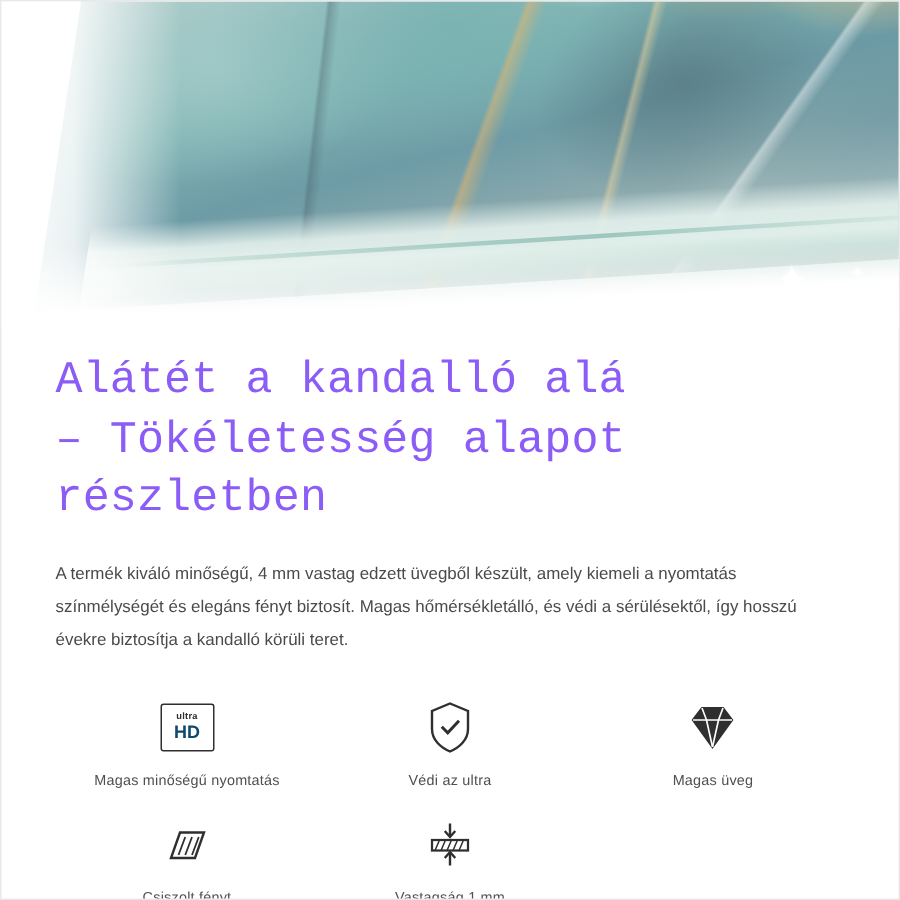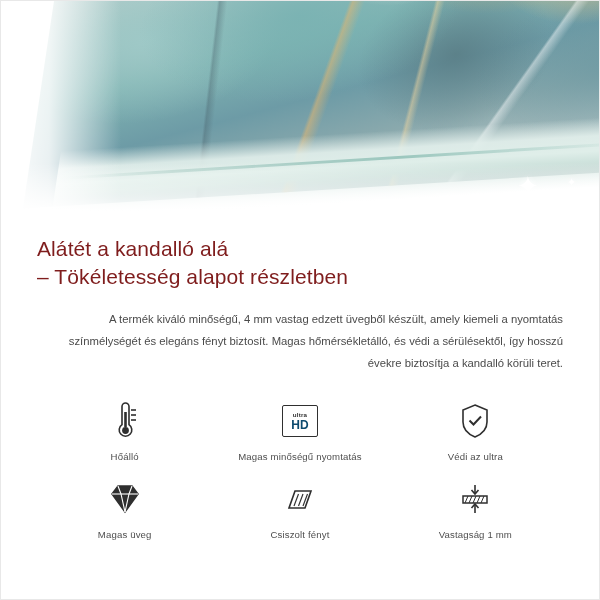--- a/index.html
+++ b/index.html
@@ -107,36 +107,35 @@
   .sparkle.s2 { left: 541px; top: 186px; font-size: 15px; }
   .sparkle.s3 { left: 566px; top: 176px; font-size: 11px; }
 
   
   .content {
     position: relative;
     padding: 0 36px;
   }
   .headline {
     margin: 16px 0 0 0;
-    font-family: Liberation Sans, sans-serif;
-    font-size: 21px;
+    font-family: Liberation Mono, monospace;
+    font-size: 30px;
     line-height: 1.32;
     font-weight: 400;
-    color: #7f1d1d;
+    color: #8b5cf6;
     letter-spacing: 0.1px;
   }
   .headline .l2 { display: block; }
 
   .paragraph {
     margin: 18px 0 0 0;
     font-size: 11.3px;
     line-height: 1.95;
     color: #4a4a4a;
     max-width: 528px;
-    text-align: right;
   }
 
   
   .features {
     margin-top: 26px;
     display: grid;
     grid-template-columns: repeat(3, 1fr);
     row-gap: 16px;
   }
   .feature {
@@ -192,33 +191,20 @@
 
     <h1 class="headline">
       <span class="l1">Alátét a kandalló alá</span>
       <span class="l2">– Tökéletesség alapot részletben</span>
     </h1>
 
     <p class="paragraph">A termék kiváló minőségű, 4 mm vastag edzett üvegből készült, amely kiemeli a nyomtatás színmélységét és elegáns fényt biztosít. Magas hőmérsékletálló, és védi a sérülésektől, így hosszú évekre biztosítja a kandalló körüli teret.</p>
 
     <div class="features">
 
-      <div class="feature">
-        <span class="glyph">
-          <svg width="40" height="42" viewBox="0 0 40 42" fill="none" stroke="#2f2f2f" stroke-width="1.6">
-            <path d="M17 6.5a3.5 3.5 0 0 1 7 0v18.2a6.3 6.3 0 1 1-7 0z"></path>
-            <line x1="20.5" y1="12" x2="20.5" y2="27" stroke-width="2.6"></line>
-            <circle cx="20.5" cy="30.5" r="3.4" fill="#2f2f2f" stroke="none"></circle>
-            <line x1="26" y1="10" x2="31" y2="10"></line>
-            <line x1="26" y1="15" x2="31" y2="15"></line>
-            <line x1="26" y1="20" x2="31" y2="20"></line>
-          </svg>
-        </span>
-        <span class="caption">Hőálló</span>
-      </div>
 
       <div class="feature">
         <span class="glyph">
           <span class="ultrahd">
             <span class="u1">ultra</span>
             <span class="u2">HD</span>
           </span>
         </span>
         <span class="caption">Magas minőségű nyomtatás</span>
       </div>

